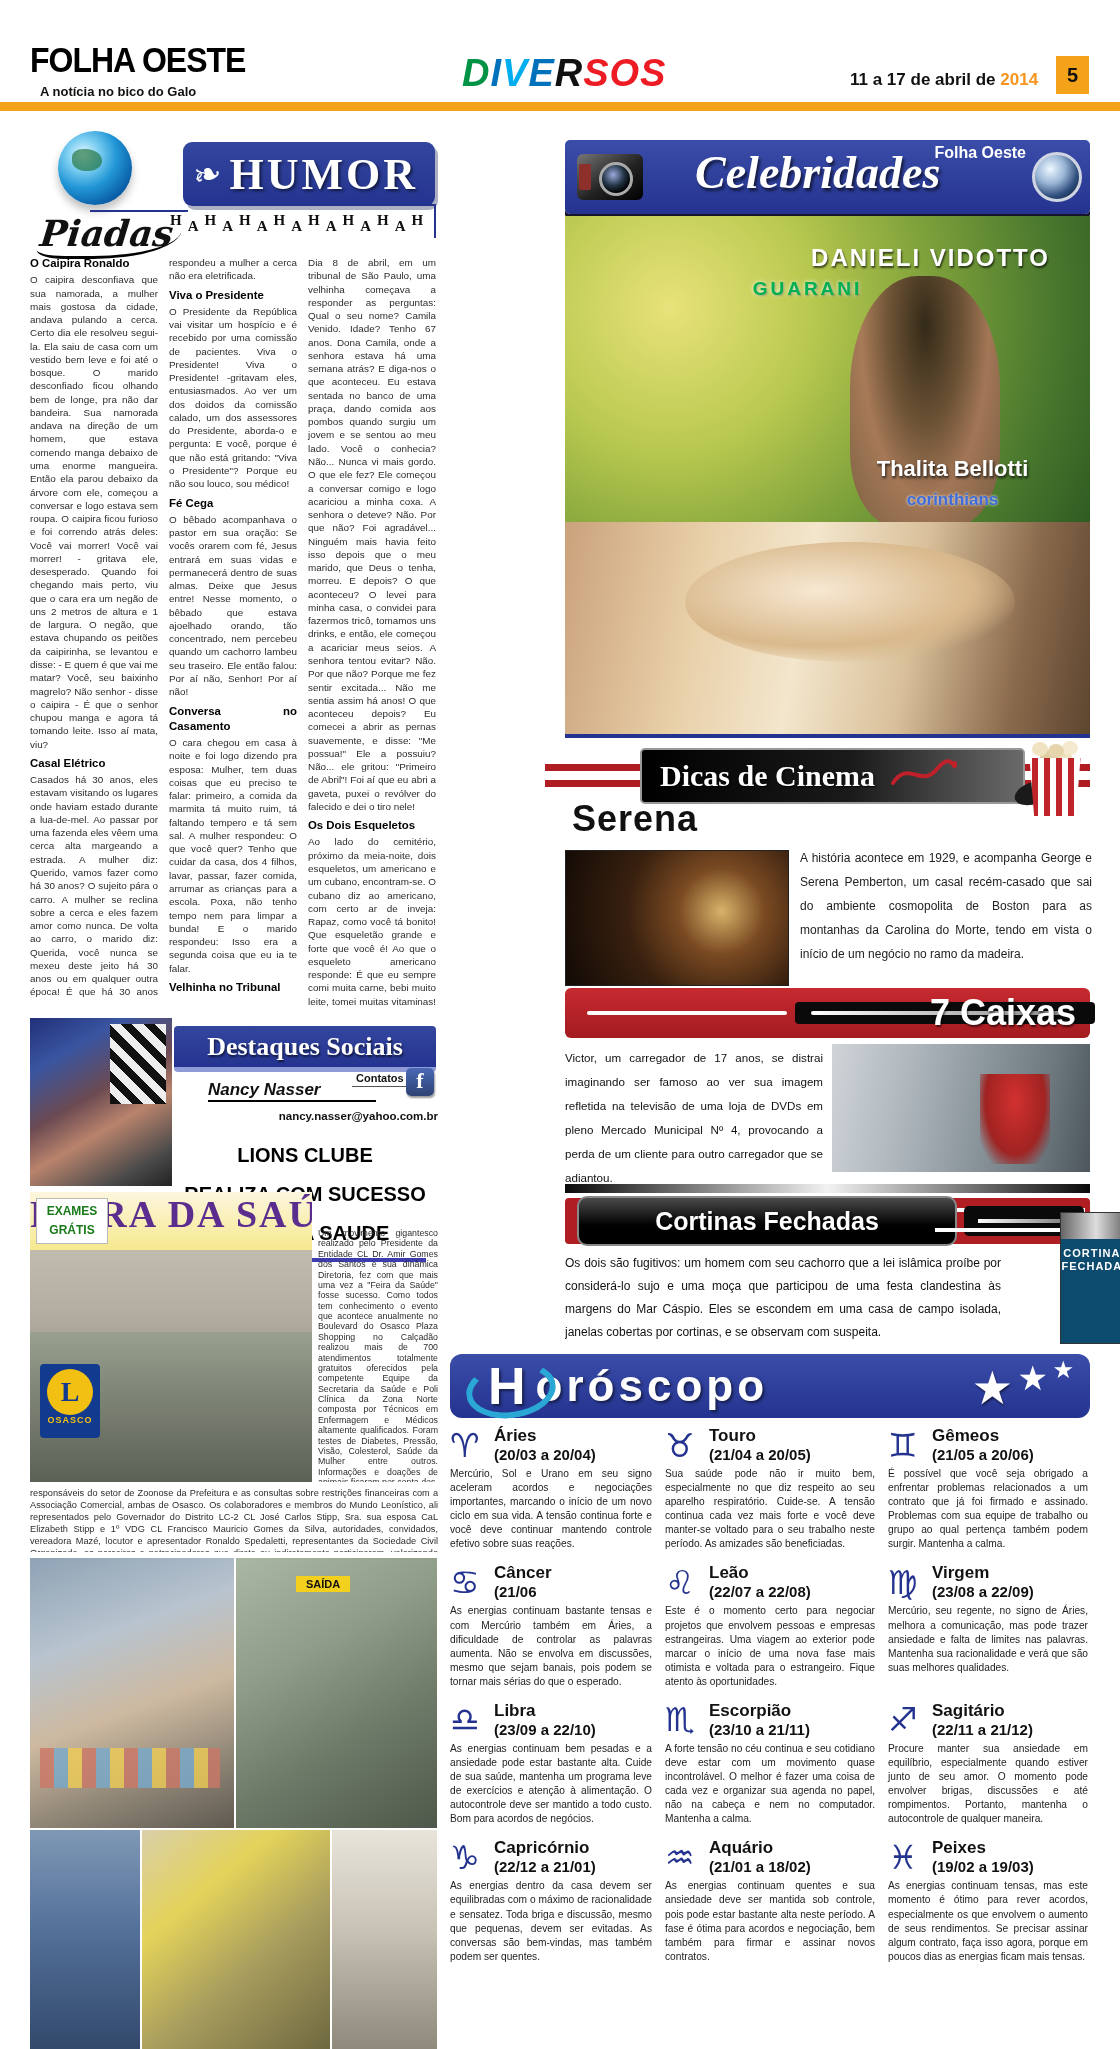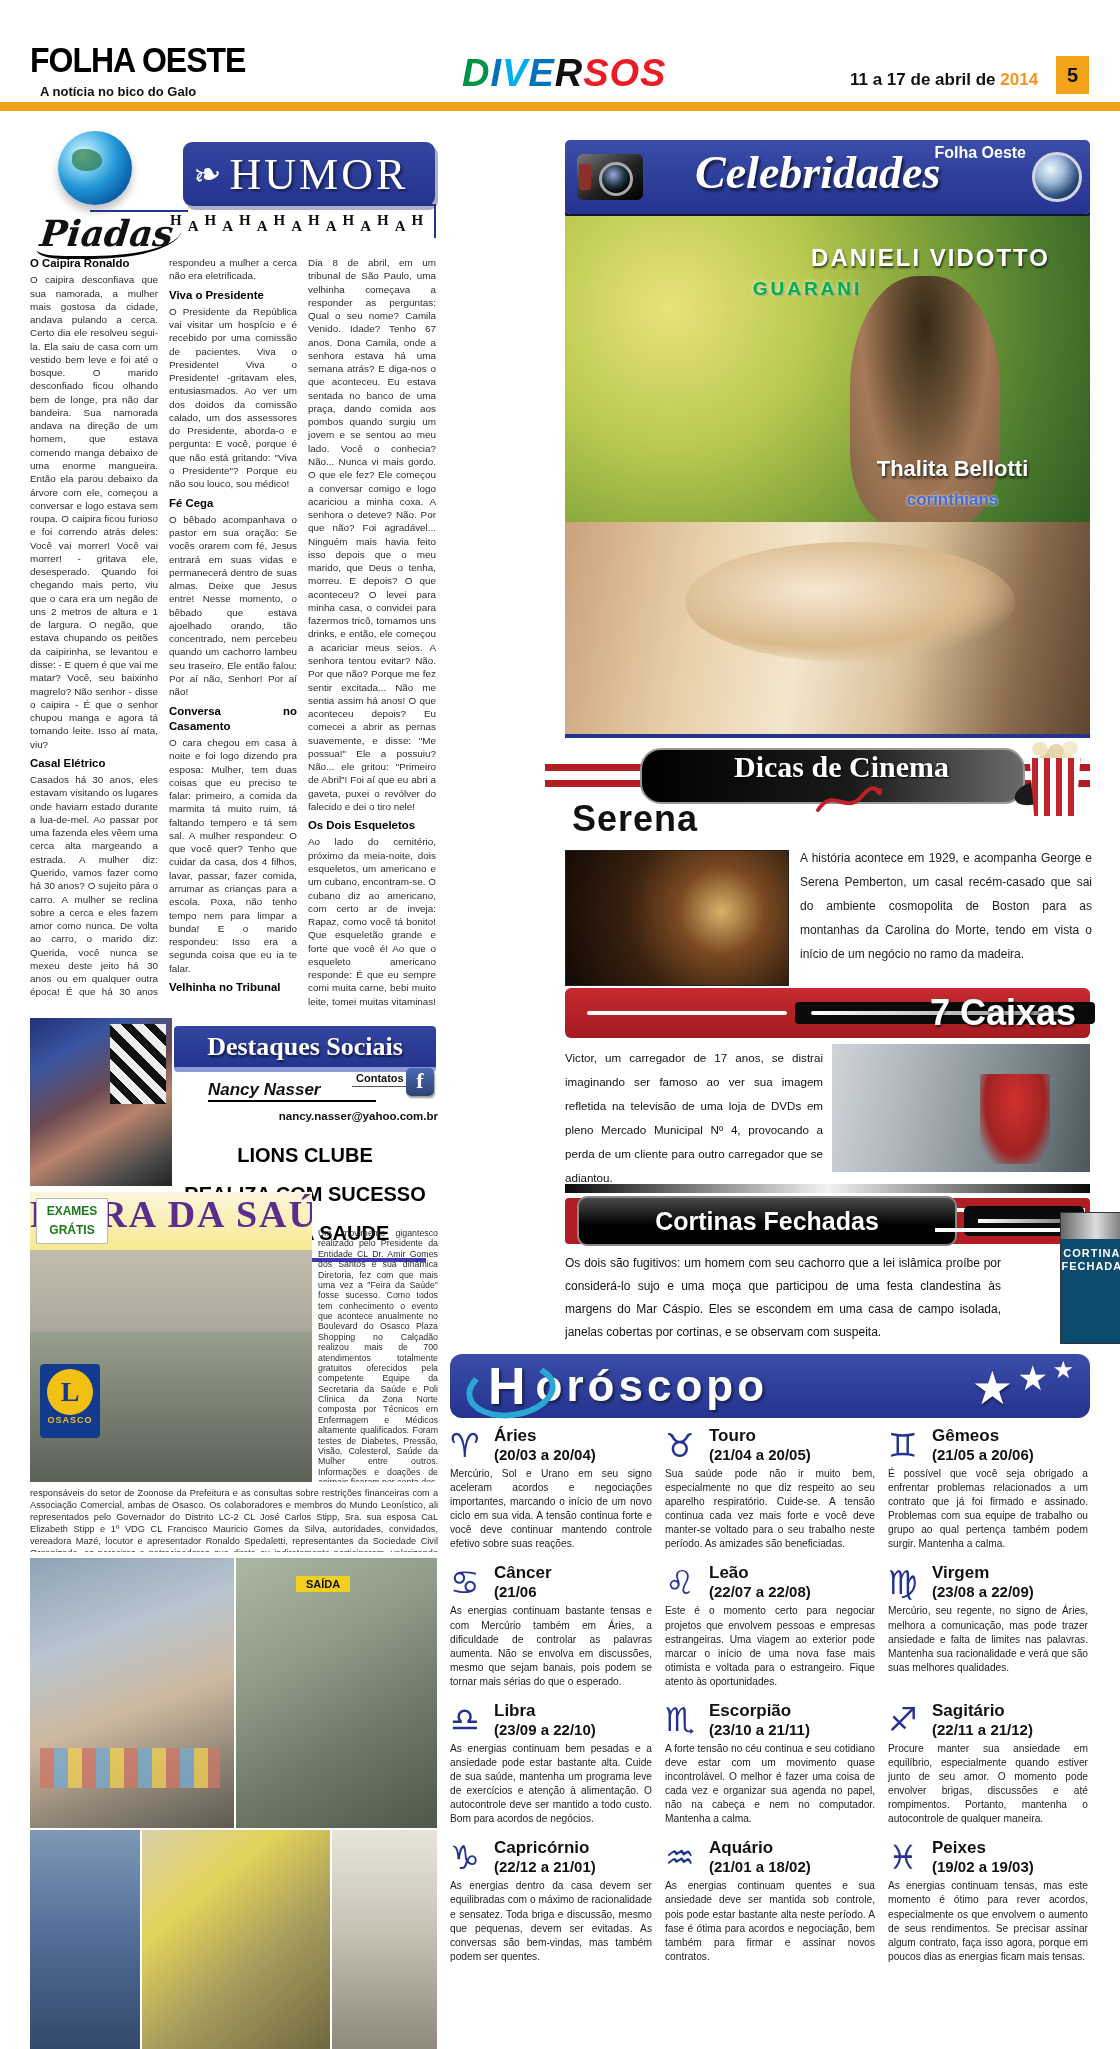--- a/index.html
+++ b/index.html
@@ -17,21 +17,21 @@
   .page-box { left:1056px; top:56px; width:33px; height:38px; background:#F5A21B; display:flex; align-items:center; justify-content:center; font-size:20px; font-weight:bold; }
   .orange-rule { left:0; top:102px; width:1120px; height:9px; background:#F5A21B; }
 
   
   .globe { left:58px; top:131px; width:74px; height:74px; border-radius:50%;
     background:radial-gradient(circle at 34% 32%, #e6f7ff 0%, #7fd0f2 22%, #2196d6 48%, #0b5ea8 75%, #063f77 100%);
     box-shadow:0 6px 8px rgba(0,0,0,.25); }
   .globe::after { content:""; position:absolute; left:14px; top:18px; width:30px; height:22px; background:#1b6f35; border-radius:40% 60% 50% 50%; opacity:.65; }
   .humor-bar { left:183px; top:142px; width:252px; height:64px; background:linear-gradient(#33469e,#24338f); border-radius:9px; box-shadow:3px 4px 0 rgba(20,30,80,.35); display:flex; align-items:center; padding-left:10px; }
   .humor-orn { color:#fff; font-size:34px; transform:rotate(-12deg); font-family:"DejaVu Serif", serif; }
-  .humor-title { color:#fff; font-family:"Liberation Serif", serif; font-weight:normal; font-size:44px; letter-spacing:3px; text-shadow:2px 2px 3px rgba(0,0,0,.55); margin-left:8px; }
+  .humor-title { color:#fff; font-family:"Liberation Serif", serif; font-weight:bold; font-size:44px; letter-spacing:3px; text-shadow:2px 2px 3px rgba(0,0,0,.55); margin-left:8px; }
   .humor-underrule { left:90px; top:210px; width:98px; height:2px; background:#24338f; }
   .haha-frame { left:300px; top:204px; width:136px; height:34px; border-top:2px solid #24338f; border-right:2px solid #24338f; }
   .haha { left:170px; top:212px; width:268px; font-family:"Liberation Serif", serif; font-weight:bold; font-size:15px; letter-spacing:2px; white-space:nowrap; }
   .haha span { display:inline-block; margin-right:4px; }
   .piadas { left:38px; top:212px; font-family:"DejaVu Serif", serif; font-style:italic; font-weight:bold; font-size:36px; transform:skewX(-6deg); border-bottom:3px solid #000; border-radius:0 0 60% 20%; padding:0 8px 2px 2px; }
   .jokes { left:30px; top:256px; width:406px; height:760px; column-count:3; column-gap:11px; font-size:9.9px; line-height:1.34; text-align:justify; color:#2c2c2c; overflow:hidden; }
   .joke h4 { font-size:11.4px; margin:5px 0 2px; color:#000; }
   .joke:first-child h4 { margin-top:0; }
 
   
@@ -50,21 +50,21 @@
   .model1-fig { position:absolute; right:90px; top:60px; width:150px; height:250px; background:radial-gradient(ellipse at 50% 20%, #2b1d14, #6b4a35 35%, #a9745a 60%, #7c5a43 100%); border-radius:45% 45% 30% 30%; opacity:.9; }
   .model2-name { position:absolute; left:250px; right:0; bottom:40px; text-align:center; color:#fff; font-size:22px; font-weight:bold; text-shadow:1px 2px 3px rgba(0,0,0,.8); }
   .model2-team { position:absolute; left:250px; right:0; bottom:12px; text-align:center; color:#3D6CD9; font-size:17px; font-weight:bold; text-shadow:0 0 3px #fff; }
   .photo2 { left:565px; top:522px; width:525px; height:216px;
     background:linear-gradient(100deg, #caa27c 0%, #e8cfa8 25%, #f3e6cc 45%, #d9c09a 65%, #8a6a4c 85%, #5d452f 100%);
     border-bottom:4px solid #24338f; }
   .photo2::before { content:""; position:absolute; left:120px; top:20px; width:330px; height:120px; border-radius:50%; background:radial-gradient(ellipse at 40% 40%, #f7e8d2, #d9b98c 55%, rgba(0,0,0,0) 75%); }
 
   
   .dc-stripe { left:545px; width:545px; height:7px; background:#B01E24; }
-  .dc-black { left:640px; top:748px; width:385px; height:56px; background:linear-gradient(90deg,#000 0%,#1a1a1a 55%,#6a6a6a 100%); border:2px solid #999; border-radius:21px; display:flex; align-items:center; padding-left:18px;flex-direction:column; }
+  .dc-black { left:640px; top:748px; width:385px; height:56px; background:linear-gradient(90deg,#000 0%,#1a1a1a 55%,#6a6a6a 100%); border:2px solid #999; border-radius:5px; display:flex; align-items:center; padding-left:18px; }
   .dc-title { color:#fff; font-family:"Liberation Serif", serif; font-weight:bold; font-size:30px; text-shadow:1px 1px 2px #000; }
   .dancer { margin-left:14px; }
   .popcorn { left:1022px; top:742px; width:66px; height:76px; }
   .pc-top { position:absolute; left:10px; top:0; width:16px; height:14px; background:#efe3c2; border-radius:50%; box-shadow:16px 2px 0 #e5d4ac, 30px -1px 0 #f3ead0, 8px 8px 0 #dfcda2, 24px 8px 0 #efe3c2; }
   .pc-cup { position:absolute; left:4px; top:16px; width:58px; height:58px; background:repeating-linear-gradient(90deg,#fff 0 6px,#c0242b 6px 12px); clip-path:polygon(6% 0,94% 0,86% 100%,14% 100%); }
   .pc-film { position:absolute; left:-8px; top:40px; width:40px; height:22px; background:#1a1a1a; border-radius:50%; transform:rotate(-18deg); }
   .serena-title { left:572px; top:798px; font-size:36px; font-weight:bold; letter-spacing:1px; }
   .serena-photo { left:565px; top:850px; width:224px; height:136px; background:radial-gradient(circle at 70% 45%, #d8b36a 0%, #7a4a22 25%, #38200f 55%, #120a05 100%); border:1px solid #222; }
   .serena-text { left:800px; top:846px; width:292px; height:150px; font-size:12px; line-height:24px; text-align:justify; color:#222; overflow:hidden; }
 

